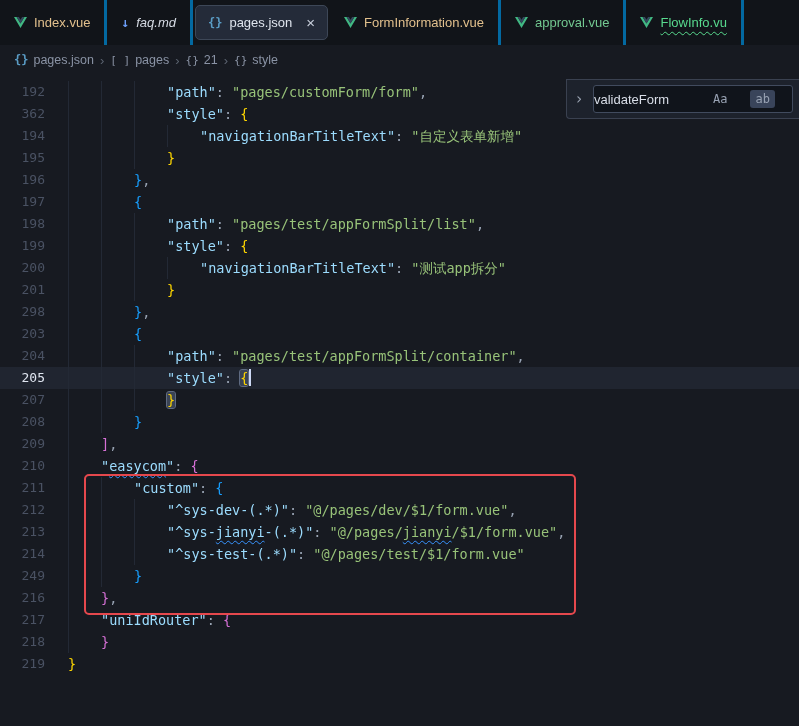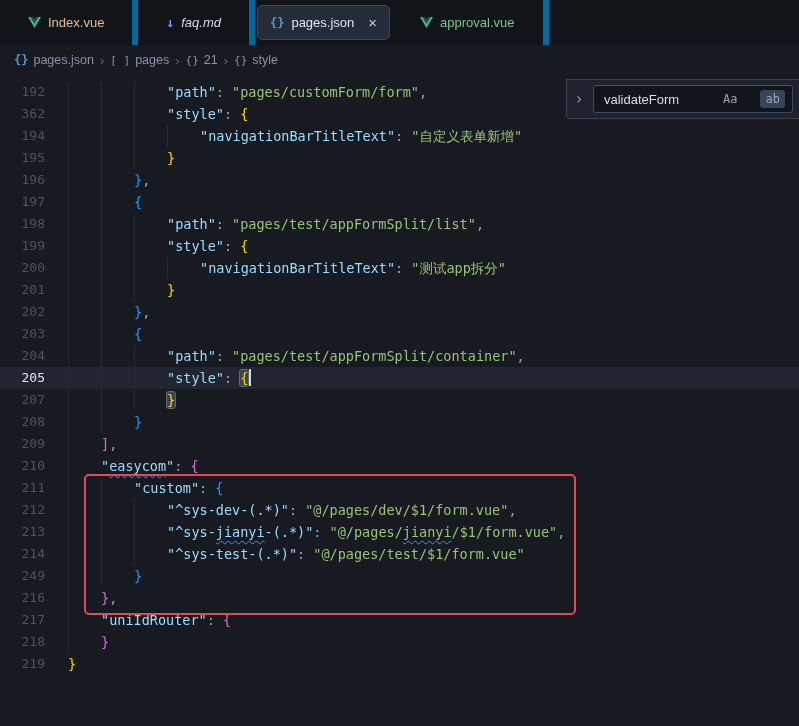--- a/index.html
+++ b/index.html
@@ -1,22 +1,22 @@
 <!DOCTYPE html>
 <html style="--key-text: #9cdcfe; --string-text: #98c379; --bracket-gold: #ffd700; --bracket-orchid: #d670d6; --bracket-blue: #179fff; --squiggle-info: #3794ff; --annotation-red: #e5484d; --blame-text: #5a6375; --line-number: #4a5263; --current-line-number: #dfe5f0; --untracked-green: #58da8e;"><head>
 <meta charset="utf-8">
 <style>
   *{box-sizing:border-box;margin:0;padding:0}
   html,body{width:799px;height:726px}
   body{background:#171a21;font-family:"Liberation Sans",sans-serif;overflow:hidden;position:relative}
 
   
   .tabbar{display:flex;height:45px;background:#111419;align-items:stretch;overflow:hidden;white-space:nowrap}
-  .tab{display:flex;align-items:center;gap:7px;padding:0 28px;font-size:13px;color:#8a93a5;
-       border-right:6px solid #0369a1;flex:none;cursor:default}
+  .tab{display:flex;align-items:center;gap:7px;padding:0 14px;font-size:13px;color:#8a93a5;
+       border-right:3px solid #0369a1;flex:none;cursor:default}
   .tab.active{background:#242b39;border:1px solid #3d4757;border-radius:5px;margin:5px 2px;padding:0 12px}
   .tlabel.it{font-style:italic}
   .tlabel.tsq{text-decoration:underline wavy var(--untracked-green,#58da8e) 1px;text-underline-offset:4px;text-decoration-skip-ink:none}
   .tclose{color:#c7cedb;margin-left:7px;font-size:15px;line-height:1}
   .ic{display:inline-flex;align-items:center}
   .ic-md{color:#6c9ef8;font-weight:bold;font-size:13px;font-family:"DejaVu Sans Mono",monospace}
   .ic-json{color:#5a9cc5;font-weight:bold;font-size:12px;font-family:"DejaVu Sans Mono",monospace}
   .ic-sym{color:#8a93a5;font-size:11px;font-family:"DejaVu Sans Mono",monospace}
 
   
@@ -48,21 +48,21 @@
 
   
   .redbox{position:absolute;left:84px;top:399px;width:492px;height:141px;
           border:2px solid var(--annotation-red,#e5484d);border-radius:5px;pointer-events:none}
 
   
   .find{position:absolute;top:4px;right:0;display:flex;align-items:center;background:#1d222c;
         border:1px solid #3a4150;border-right:none;border-radius:0 0 0 4px;padding:5px 6px 5px 4px;gap:6px}
   .find-chevron{color:#9aa3b2;font-size:15px;width:16px;text-align:center;cursor:default}
   .find-input{display:flex;align-items:center;background:#10141b;border:1px solid #414b5e;
-              border-radius:3px;height:28px;padding:0 4px 0 10px;width:200px}
+              border-radius:3px;height:28px;padding:0 4px 0 0;width:200px}
   .find-input input{background:transparent;border:none;outline:none;color:#d9dee8;font-size:13px;
                     width:96px;font-family:"Liberation Sans",sans-serif}
   .fopt{color:#98a2b3;font-size:12px;padding:2px 5px;border-radius:3px;margin-left:18px;
         font-family:"DejaVu Sans Mono",monospace;line-height:1.2}
   .fopt.word{}
   .fopt.active{background:#39445a}
 </style>
 </head>
 <body>
 
@@ -86,21 +86,39 @@
         <span class="tlabel" style="color:#dfe5ee">pages.json</span>
         <span class="tclose">×</span>
       </div>
       <div class="tab">
         <span class="ic">
           <svg width="13" height="11" viewBox="0 0 13 11">
             <path fill="#41b883" d="M0 0h2.6l3.9 6.6L10.4 0H13L6.5 11z"></path>
             <path fill="#34495e" d="M2.6 0h2.3l1.6 2.7L8.1 0h2.3L6.5 6.6z"></path>
           </svg>
         </span>
+        <span class="tlabel" style="color:#e2c08d">FormInformation.vue</span>
+      </div>
+      <div class="tab">
+        <span class="ic">
+          <svg width="13" height="11" viewBox="0 0 13 11">
+            <path fill="#41b883" d="M0 0h2.6l3.9 6.6L10.4 0H13L6.5 11z"></path>
+            <path fill="#34495e" d="M2.6 0h2.3l1.6 2.7L8.1 0h2.3L6.5 6.6z"></path>
+          </svg>
+        </span>
         <span class="tlabel" style="color:#73c991">approval.vue</span>
+      </div>
+      <div class="tab">
+        <span class="ic">
+          <svg width="13" height="11" viewBox="0 0 13 11">
+            <path fill="#41b883" d="M0 0h2.6l3.9 6.6L10.4 0H13L6.5 11z"></path>
+            <path fill="#34495e" d="M2.6 0h2.3l1.6 2.7L8.1 0h2.3L6.5 6.6z"></path>
+          </svg>
+        </span>
+        <span class="tlabel tsq" style="color:#58da8e">FlowInfo.vu</span>
       </div>
     </div>
   <div class="breadcrumb" id="breadcrumb">
       <span class="bc-item">
         <span class="ic ic-json">{}</span>
         <span>pages.json</span>
       </span>
       <span class="bc-sep">›</span>
       <span class="bc-item">
         <span class="ic ic-sym">[ ]</span>
@@ -123,21 +141,21 @@
         <div class="line"><span class="ln">192</span><span class="gap"></span><span class="ind"></span><span class="ind"></span><span class="ind"></span><span class="codetxt"><span class="tk k">"path"</span><span class="tk p">: </span><span class="tk s">"pages/customForm/form"</span><span class="tk p">,</span></span></div>
         <div class="line"><span class="ln">362</span><span class="gap"></span><span class="ind"></span><span class="ind"></span><span class="ind"></span><span class="codetxt"><span class="tk k">"style"</span><span class="tk p">: </span><span class="tk g">{</span></span></div>
         <div class="line"><span class="ln">194</span><span class="gap"></span><span class="ind"></span><span class="ind"></span><span class="ind"></span><span class="ind"></span><span class="codetxt"><span class="tk k">"navigationBarTitleText"</span><span class="tk p">: </span><span class="tk s">"自定义表单新增"</span></span></div>
         <div class="line"><span class="ln">195</span><span class="gap"></span><span class="ind"></span><span class="ind"></span><span class="ind"></span><span class="codetxt"><span class="tk g">}</span></span></div>
         <div class="line"><span class="ln">196</span><span class="gap"></span><span class="ind"></span><span class="ind"></span><span class="codetxt"><span class="tk b">}</span><span class="tk p">,</span></span></div>
         <div class="line"><span class="ln">197</span><span class="gap"></span><span class="ind"></span><span class="ind"></span><span class="codetxt"><span class="tk b">{</span></span></div>
         <div class="line"><span class="ln">198</span><span class="gap"></span><span class="ind"></span><span class="ind"></span><span class="ind"></span><span class="codetxt"><span class="tk k">"path"</span><span class="tk p">: </span><span class="tk s">"pages/test/appFormSplit/list"</span><span class="tk p">,</span></span></div>
         <div class="line"><span class="ln">199</span><span class="gap"></span><span class="ind"></span><span class="ind"></span><span class="ind"></span><span class="codetxt"><span class="tk k">"style"</span><span class="tk p">: </span><span class="tk g">{</span></span></div>
         <div class="line"><span class="ln">200</span><span class="gap"></span><span class="ind"></span><span class="ind"></span><span class="ind"></span><span class="ind"></span><span class="codetxt"><span class="tk k">"navigationBarTitleText"</span><span class="tk p">: </span><span class="tk s">"测试app拆分"</span></span></div>
         <div class="line"><span class="ln">201</span><span class="gap"></span><span class="ind"></span><span class="ind"></span><span class="ind"></span><span class="codetxt"><span class="tk g">}</span></span></div>
-        <div class="line"><span class="ln">202</span><span class="gap"></span><span class="ind"></span><span class="ind"></span><span class="codetxt"><span class="tk b">}</span><span class="tk p">,</span></span></div>
+        <div class="line"><span class="ln">298</span><span class="gap"></span><span class="ind"></span><span class="ind"></span><span class="codetxt"><span class="tk b">}</span><span class="tk p">,</span></span></div>
         <div class="line"><span class="ln">203</span><span class="gap"></span><span class="ind"></span><span class="ind"></span><span class="codetxt"><span class="tk b">{</span></span></div>
         <div class="line"><span class="ln">204</span><span class="gap"></span><span class="ind"></span><span class="ind"></span><span class="ind"></span><span class="codetxt"><span class="tk k">"path"</span><span class="tk p">: </span><span class="tk s">"pages/test/appFormSplit/container"</span><span class="tk p">,</span></span></div>
         <div class="line cur"><span class="ln">205</span><span class="gap"></span><span class="ind"></span><span class="ind"></span><span class="ind"></span><span class="codetxt"><span class="tk k">"style"</span><span class="tk p">: </span><span class="tk m">{</span><span class="caret"></span></span></div>
         <div class="line"><span class="ln">207</span><span class="gap"></span><span class="ind"></span><span class="ind"></span><span class="ind"></span><span class="codetxt"><span class="tk m">}</span></span></div>
         <div class="line"><span class="ln">208</span><span class="gap"></span><span class="ind"></span><span class="ind"></span><span class="codetxt"><span class="tk b">}</span></span></div>
         <div class="line"><span class="ln">209</span><span class="gap"></span><span class="ind"></span><span class="codetxt"><span class="tk o">]</span><span class="tk p">,</span></span></div>
         <div class="line"><span class="ln">210</span><span class="gap"></span><span class="ind"></span><span class="codetxt"><span class="tk k">"</span><span class="tk k sq">easycom</span><span class="tk k">"</span><span class="tk p">: </span><span class="tk o">{</span></span></div>
         <div class="line"><span class="ln">211</span><span class="gap"></span><span class="ind"></span><span class="ind"></span><span class="codetxt"><span class="tk k">"custom"</span><span class="tk p">: </span><span class="tk b">{</span></span></div>
         <div class="line"><span class="ln">212</span><span class="gap"></span><span class="ind"></span><span class="ind"></span><span class="ind"></span><span class="codetxt"><span class="tk k">"^sys-dev-(.*)"</span><span class="tk p">: </span><span class="tk s">"@/pages/dev/$1/form.vue"</span><span class="tk p">,</span></span></div>
         <div class="line"><span class="ln">213</span><span class="gap"></span><span class="ind"></span><span class="ind"></span><span class="ind"></span><span class="codetxt"><span class="tk k">"^sys-</span><span class="tk k sq">jianyi</span><span class="tk k">-(.*)"</span><span class="tk p">: </span><span class="tk s">"@/pages/</span><span class="tk s sq">jianyi</span><span class="tk s">/$1/form.vue"</span><span class="tk p">,</span></span></div>

